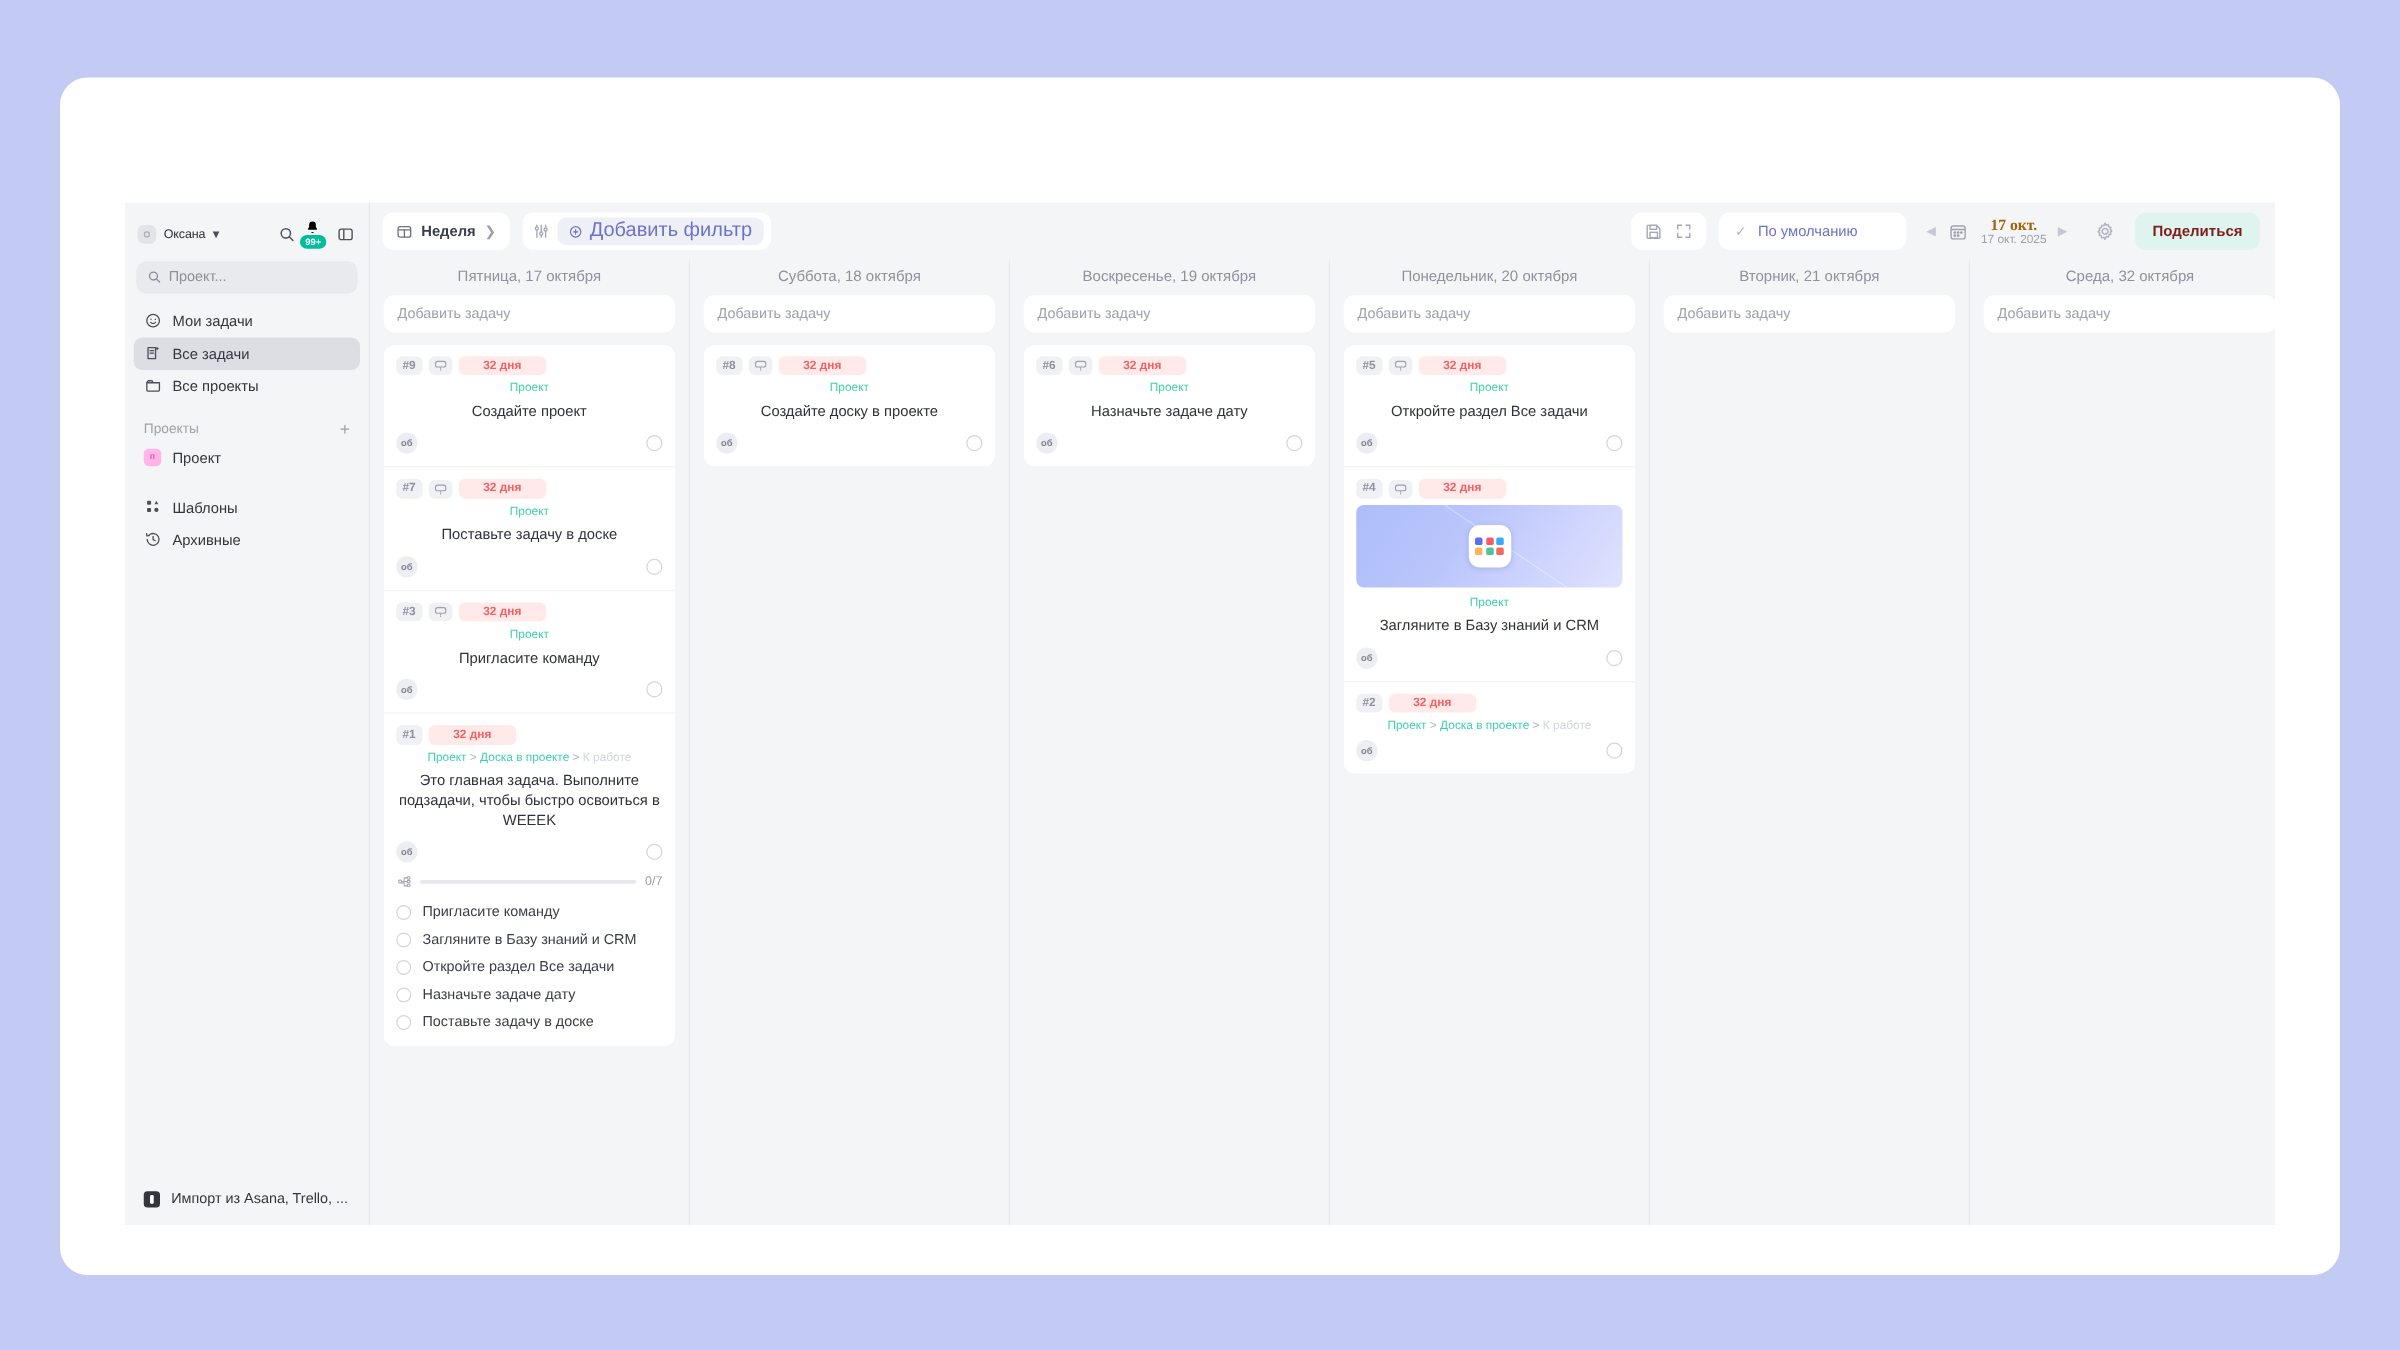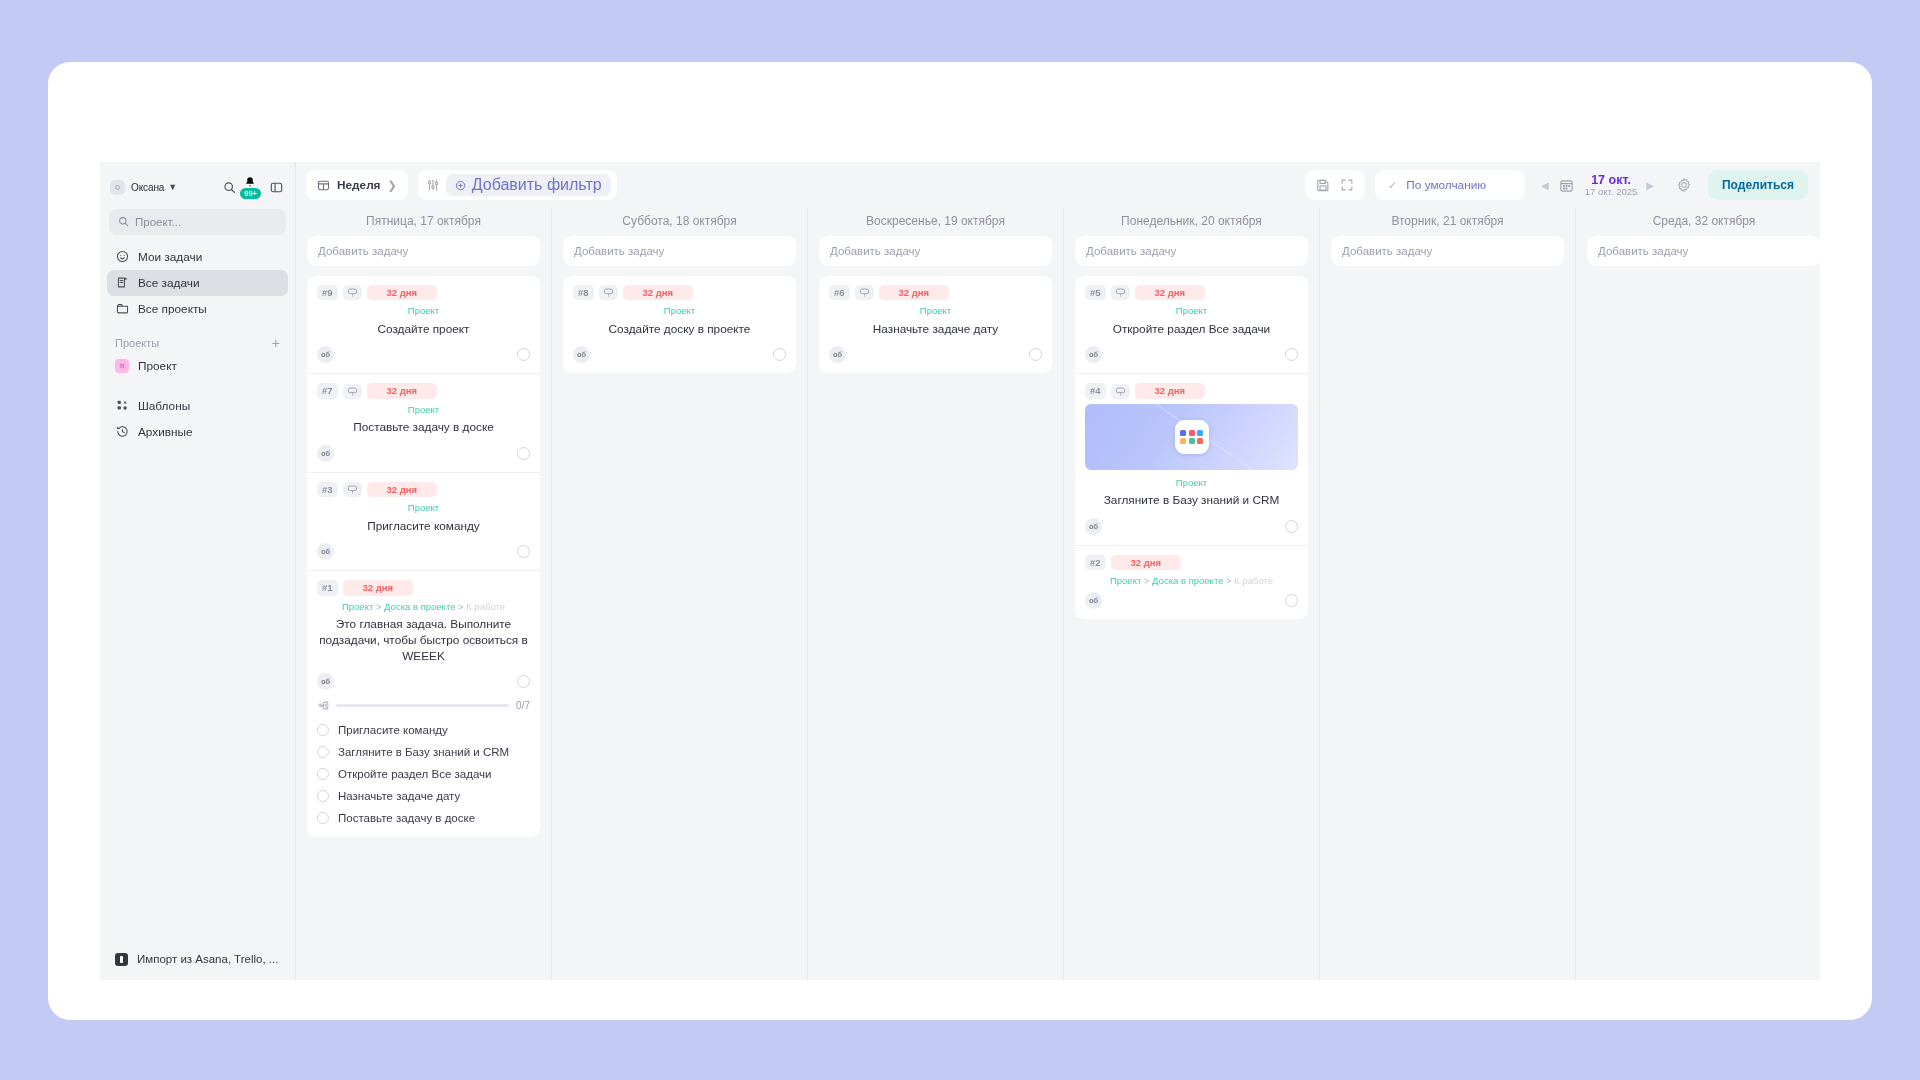--- a/index.html
+++ b/index.html
@@ -141,25 +141,25 @@
   .default-pill {
     background:#fff; border-radius:9px; height:30px; min-width:150px;
     display:flex; align-items:center; gap:9px; padding:0 13px;
     font-size:11.8px; color:#6e72c8; cursor:pointer;
   }
   .default-pill .chk { color:#b2b5c3; font-size:11px; }
   .date-nav { display:flex; align-items:center; gap:9px; padding-left:6px;}
   .date-arrow { color:#c5c8d2; font-size:10px; cursor:pointer; }
   .cal-ico { width:18px;height:18px;color:#9fa2ae; display:flex;align-items:center;justify-content:center;}
   .date-txt { text-align:center; line-height:1.12; }
-  .date-txt .d1 { font-size:12.5px; font-weight:700; color:#6d28d9;}
+  .date-txt .d1 { font-size:12.5px; font-weight:700; color:#a16207;font-family:Liberation Serif, serif;}
   .date-txt .d2 { font-size:9.5px; color:#9ea1ad;}
   .gear { width:20px;height:20px;color:#b0b3bf;display:flex;align-items:center;justify-content:center;cursor:pointer;margin:0 4px 0 10px;}
   .share-btn {
-    background:#dff4ee; color:#0369a1; font-size:12px; font-weight:600;
+    background:#dff4ee; color:#7f1d1d; font-size:12px; font-weight:600;
     border-radius:9px; height:30px; display:flex; align-items:center; padding:0 14px;
     cursor:pointer; margin-right:2px;
   }
 
   
   .board {
     flex:1 1 auto; display:flex; overflow:hidden;
     padding: 0 0 0 0;
     text-align: center;
   }

